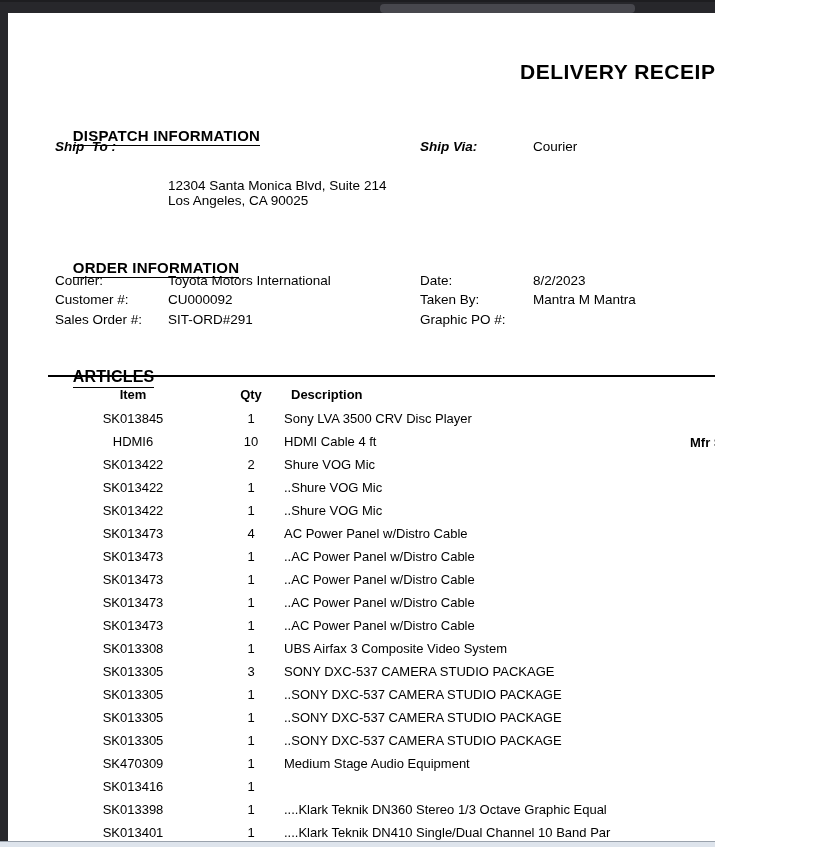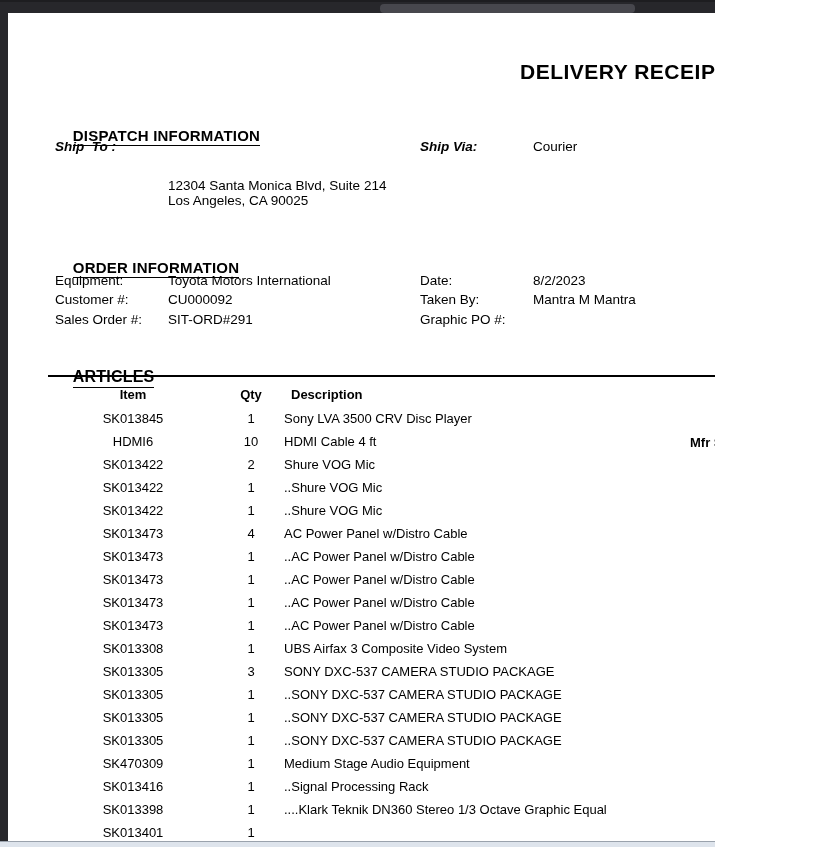--- a/index.html
+++ b/index.html
@@ -71,21 +71,21 @@
   <div class="abs lbl-b" style="left:55px; top:139px;">Ship  To :</div>
   <div class="abs lbl-b" style="left:420px; top:139px;">Ship Via:</div>
   <div class="abs txt" style="left:533px; top:139px;">Courier</div>
   <div class="abs txt" style="left:168px; top:178px;">12304 Santa Monica Blvd, Suite 214</div>
   <div class="abs txt" style="left:168px; top:193px;">Los Angeles, CA 90025</div>
 
   <div class="abs" style="left:55px; top:241px;">
     <span class="section-h">ORDER INFORMATION</span>
   </div>
 
-  <div class="abs txt" style="left:55px;  top:273px;">Equipment:</div>
+  <div class="abs txt" style="left:55px;  top:273px;">Courier:</div>
   <div class="abs txt" style="left:168px; top:273px;">Toyota Motors International</div>
   <div class="abs txt" style="left:420px; top:273px;">Date:</div>
   <div class="abs txt" style="left:533px; top:273px;">8/2/2023</div>
 
   <div class="abs txt" style="left:55px;  top:292px;">Customer #:</div>
   <div class="abs txt" style="left:168px; top:292px;">CU000092</div>
   <div class="abs txt" style="left:420px; top:292px;">Taken By:</div>
   <div class="abs txt" style="left:533px; top:292px;">Mantra M Mantra</div>
 
   <div class="abs txt" style="left:55px;  top:312px;">Sales Order #:</div>
@@ -212,32 +212,32 @@
     <div class="a-row">
       <span class="a-cell c-item">SK470309</span>
       <span class="a-cell c-qty">1</span>
       <span class="a-cell c-desc">Medium Stage Audio Equipment</span>
       <span class="a-cell c-mfr"></span>
     </div>
 
     <div class="a-row">
       <span class="a-cell c-item">SK013416</span>
       <span class="a-cell c-qty">1</span>
-      <span class="a-cell c-desc">..Signal Processing Rack</span>
       <span class="a-cell c-mfr"></span>
     </div>
 
     <div class="a-row">
       <span class="a-cell c-item">SK013398</span>
       <span class="a-cell c-qty">1</span>
       <span class="a-cell c-desc">....Klark Teknik DN360 Stereo 1/3 Octave Graphic Equal</span>
       <span class="a-cell c-mfr"></span>
     </div>
 
     <div class="a-row">
       <span class="a-cell c-item">SK013401</span>
       <span class="a-cell c-qty">1</span>
+      <span class="a-cell c-desc">....Klark Teknik DN410 Single/Dual Channel 10 Band Par</span>
       <span class="a-cell c-mfr"></span>
     </div>
   </div>
 
   <div id="bottom-strip"></div>
 </div>
 
 </body></html>

